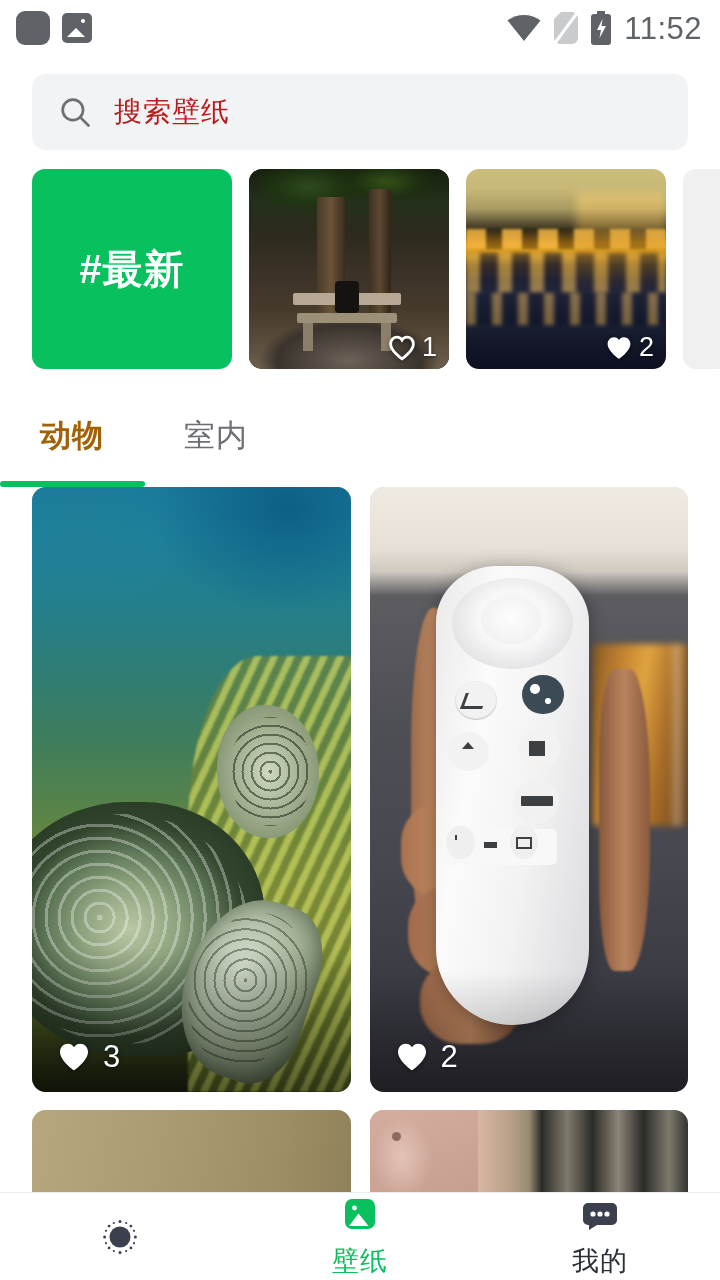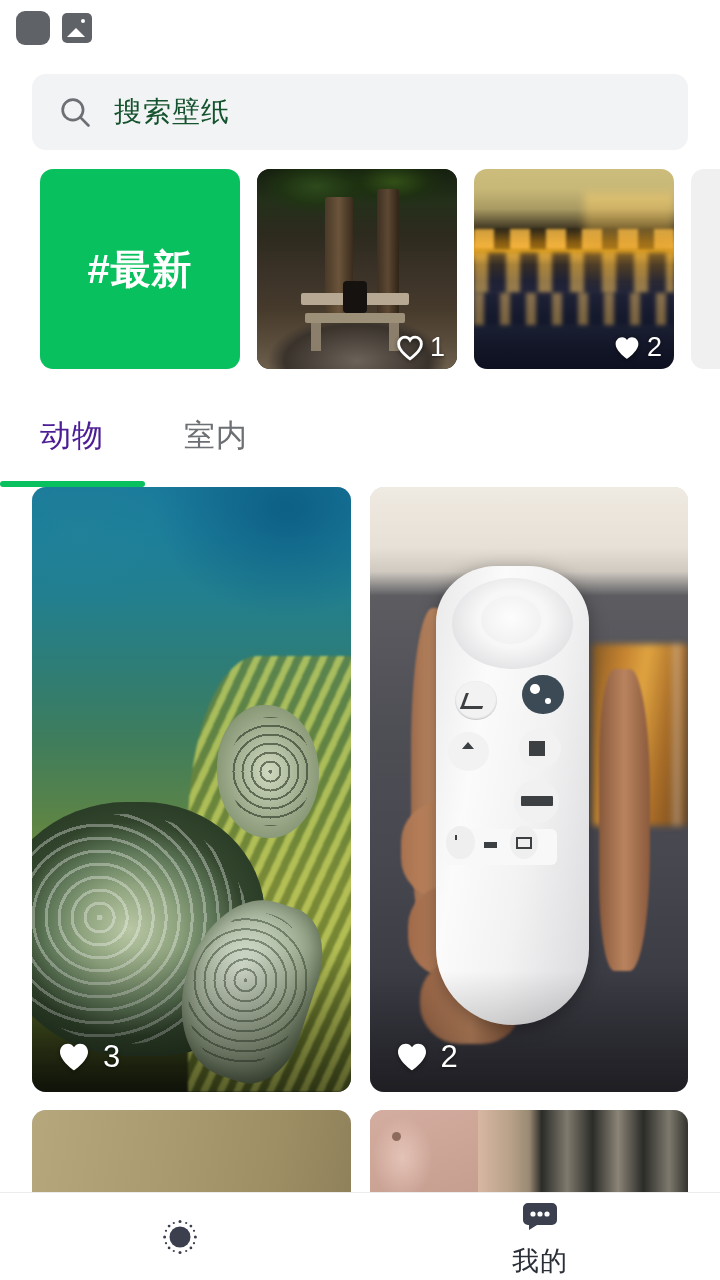--- a/index.html
+++ b/index.html
@@ -41,26 +41,26 @@
     font-weight:400;
   }
 
   
   .search-wrap { padding:18px 32px 0 32px; }
   .search-bar {
     height:76px; background:#f2f3f5; border-radius:14px;
     display:flex; align-items:center; padding:0 26px; gap:22px;
   }
   .search-text {
-    font-size:28px; color:#14532d; letter-spacing:1px;
+    font-size:28px; color:#b91c1c; letter-spacing:1px;
   }
 
   
   .carousel {
-    margin-top:19px; padding-left:40px;
+    margin-top:19px; padding-left:32px;
     display:flex; gap:17px; overflow:hidden;
     height:200px;
   }
   .cc {
     flex:0 0 auto; width:200px; height:200px;
     border-radius:13px; overflow:hidden; position:relative;
   }
   .cc-latest {
     background:#09c05e;
     display:flex; align-items:center; justify-content:center;
@@ -79,21 +79,21 @@
 
   
   .tabs {
     margin-top:26px; height:92px;
     display:flex; align-items:flex-start; position:relative;
   }
   .tab {
     flex:0 0 144px; text-align:center; padding-top:20px;
     font-size:31px; color:#6c6f73; letter-spacing:1px;
   }
-  .tab.active { color:#4c1d95; font-weight:400; }
+  .tab.active { color:#a16207; font-weight:700; }
   .tab-underline {
     position:absolute; left:0; bottom:0;
     width:145px; height:6px; background:#09c05e; border-radius:3px;
   }
 
   
   .grid {
     padding:0 32px; display:flex; gap:19px;
   }
   .col { flex:1 1 0; display:flex; flex-direction:column; gap:18px; }
@@ -125,20 +125,35 @@
 </style>
 </head>
 <body>
 
 <div id="app">
 
   <div class="statusbar">
     <div class="sb-left">
       <div class="sb-blank"></div>
       <div class="sb-photo"></div>
+    </div>
+    <div class="sb-right">
+      <svg width="34" height="27" viewBox="0 0 34 27">
+        <path d="M17 26 L0.5 5.5 C5 2 11 0 17 0 C23 0 29 2 33.5 5.5 Z" fill="#5f6368"></path>
+      </svg>
+      <svg width="24" height="32" viewBox="0 0 24 32">
+        <path d="M7 0 h11 a6 6 0 0 1 6 6 v20 a6 6 0 0 1 -6 6 H6 a6 6 0 0 1 -6 -6 V7 Z" fill="#c9cbcd"></path>
+        <path d="M1 31 L23 1" stroke="#ffffff" stroke-width="3"></path>
+      </svg>
+      <svg width="20" height="34" viewBox="0 0 20 34">
+        <rect x="6" y="0" width="8" height="3" fill="#5f6368"></rect>
+        <rect x="0" y="3" width="20" height="31" rx="3" fill="#5f6368"></rect>
+        <path d="M11.5 8 L6 19 h4 l-1.5 8 L15 15 h-4.5 z" fill="#ffffff"></path>
+      </svg>
+      <div class="sb-time">11:52</div>
     </div>
   </div>
 
   <div class="search-wrap">
     <div class="search-bar">
       <svg width="34" height="34" viewBox="0 0 24 24">
         <circle cx="10.5" cy="10.5" r="7.2" fill="none" stroke="#6c6f73" stroke-width="1.9"></circle>
         <line x1="15.8" y1="15.8" x2="21.5" y2="21.5" stroke="#6c6f73" stroke-width="1.9" stroke-linecap="round"></line>
       </svg>
       <span class="search-text">搜索壁纸</span>
@@ -372,20 +387,30 @@
               <circle cx="25.2" cy="33" r="1.1"></circle>
             <circle cx="5" cy="12.8" r="1.1"></circle>
               <circle cx="5" cy="25.2" r="1.1"></circle>
             <circle cx="33" cy="12.8" r="1.1"></circle>
               <circle cx="33" cy="25.2" r="1.1"></circle>
           </g>
         </svg>
       </div>
     </div>
 
+    <div class="nav-item active">
+      <div class="nav-icon">
+        <svg width="38" height="38" viewBox="0 0 38 38">
+          <rect x="4" y="4" width="30" height="30" rx="7" fill="#09c05e"></rect>
+          <circle cx="13.5" cy="13" r="2.4" fill="#ffffff"></circle>
+          <path d="M8 31 L17.5 18.5 L27.5 31 Z" fill="#ffffff"></path>
+        </svg>
+      </div>
+      <span class="nav-label">壁纸</span>
+    </div>
 
     <div class="nav-item">
       <div class="nav-icon">
         <svg width="38" height="38" viewBox="0 0 38 38">
           <path d="M7 8 h24 a5 5 0 0 1 5 5 v12 a5 5 0 0 1 -5 5 H16 L8 35 V30 H7 a5 5 0 0 1 -5 -5 V13 a5 5 0 0 1 5 -5 Z" fill="#3b3f4e"></path>
           <circle cx="12" cy="19" r="2.6" fill="#ffffff"></circle>
           <circle cx="19" cy="19" r="2.6" fill="#ffffff"></circle>
           <circle cx="26" cy="19" r="2.6" fill="#ffffff"></circle>
         </svg>
       </div>

